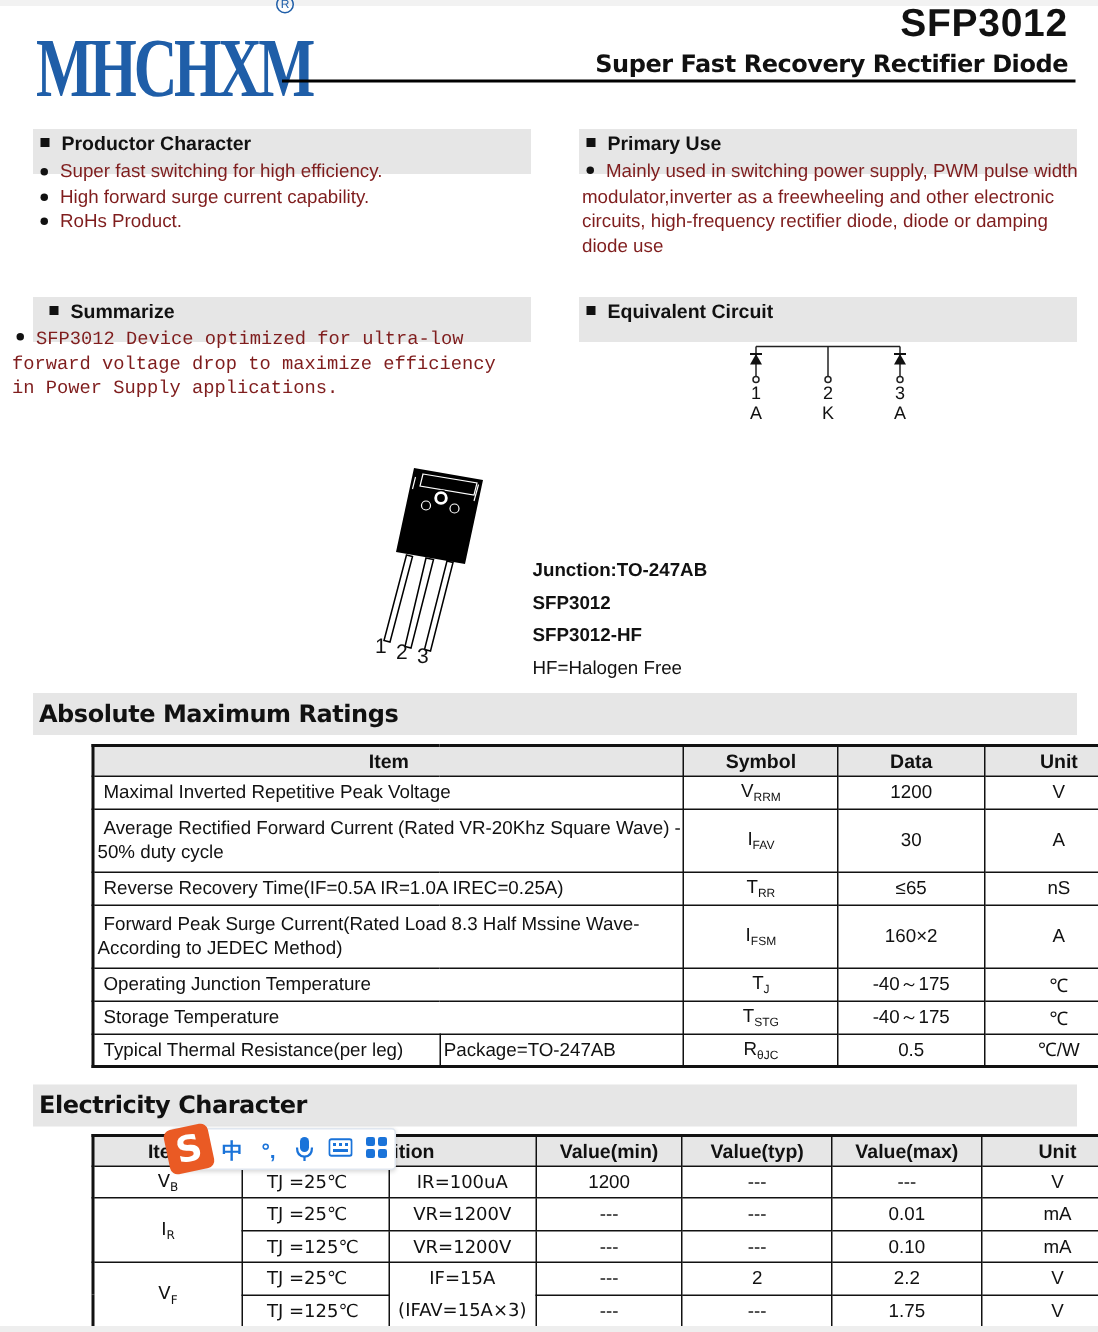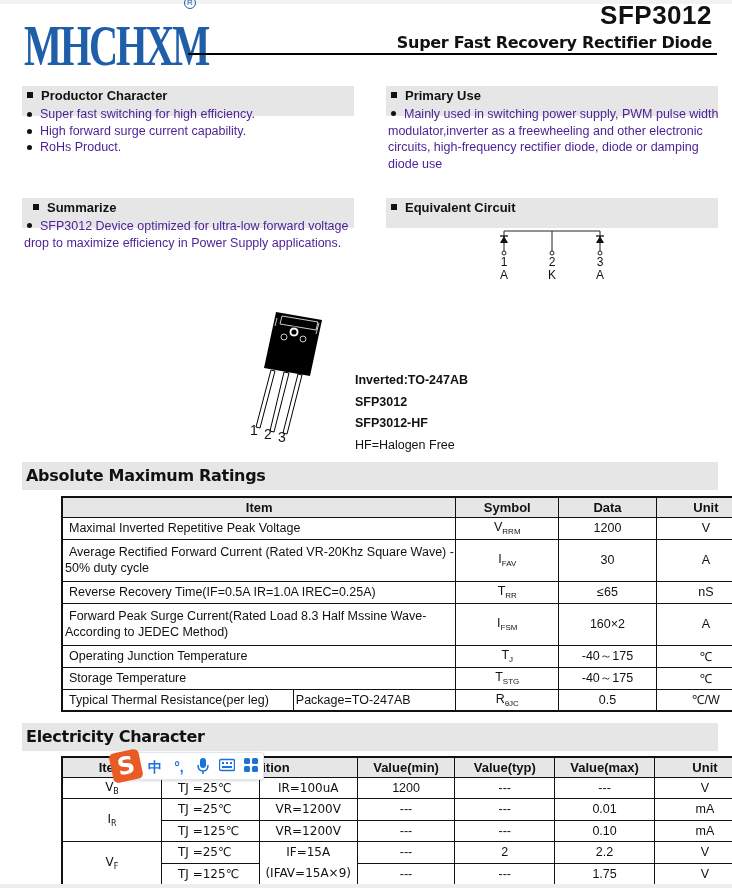--- a/index.html
+++ b/index.html
@@ -16,21 +16,21 @@
   .reg-mark { position: absolute; left: 184px; top: -3px; width: 12px; height: 12px; border: 1.2px solid #1f5ea8;
     border-radius: 50%; font-size: 8px; color: #1f5ea8; text-align: center; line-height: 10px; }
   .header-rule { position: absolute; left: 188px; top: 53px; width: 529px; height: 2px; background: #000; }
   .part-no { position: absolute; right: 20px; top: 0px; font-size: 26px; font-weight: bold; letter-spacing: 0.5px; }
   .subtitle { position: absolute; right: 20px; top: 33px; font-size: 16px; font-weight: bold; font-family: "DejaVu Sans", sans-serif; letter-spacing: -0.3px; }
 
   
   .sec-head { position: absolute; height: 30px; background: #e6e6e6; font-size: 13px; font-weight: bold;
     line-height: 20px; padding-left: 5px; }
   .sec-head .sq { display: inline-block; width: 6px; height: 6px; background: #111; margin-right: 8px; vertical-align: 2px; }
-  .body-text { position: absolute; font-size: 12.5px; line-height: 16.5px; color: #4c1d95; }
+  .body-text { position: absolute; font-size: 12.5px; line-height: 16.5px; color: #7f1d1d; }
   .body-text .li { position: relative; padding-left: 16px; }
   .body-text .li::before { content: ""; position: absolute; left: 3px; top: 6px; width: 5px; height: 5px; border-radius: 50%; background: #111; }
   .dot { display: inline-block; width: 5px; height: 5px; border-radius: 50%; background: #111; margin: 0 8px 2px 3px; vertical-align: middle; }
 
   
   .circuit { position: absolute; left: 490px; top: 226px; width: 124px; height: 58px; }
   .circuit .lbl { position: absolute; font-size: 12px; text-align: center; width: 14px; line-height: 13px; }
 
   
   .pkg { position: absolute; left: 244px; top: 310px; width: 90px; height: 140px; }
@@ -89,21 +89,21 @@
 <div class="sec-head" style="left:386px; top:86px; width:332px;">
   <span class="sq"></span><span>Primary Use</span>
 </div>
 <div class="body-text" style="left:388px; top:106px; width:332px;">
   <span class="dot"></span><span>Mainly used in switching power supply, PWM pulse width modulator,inverter as a freewheeling and other electronic circuits, high-frequency rectifier diode, diode or damping diode use</span>
 </div>
 
 <div class="sec-head" style="left:22px; top:198px; width:332px;padding-left:11px;">
   <span class="sq"></span><span>Summarize</span>
 </div>
-<div class="body-text" style="left:24px; top:218px; width:326px;">
+<div class="body-text" style="left:8px; top:218px; width:326px;font-family:Liberation Mono, monospace;">
   <span class="dot"></span><span>SFP3012 Device optimized for ultra-low forward voltage drop to maximize efficiency in Power Supply applications.</span>
 </div>
 
 <div class="sec-head" style="left:386px; top:198px; width:332px;">
   <span class="sq"></span><span>Equivalent Circuit</span>
 </div>
 <div class="circuit">
   <svg width="124" height="34" style="position:absolute;left:0;top:0;">
     <line x1="14" y1="5" x2="110" y2="5" stroke="#222" stroke-width="1"></line>
     <line x1="14" y1="5" x2="14" y2="25" stroke="#222" stroke-width="1"></line>
@@ -143,21 +143,21 @@
       <polygon points="27,60 31,61 16,118 12,117"></polygon>
       <polygon points="40,62 45,63 30,122 26,121"></polygon>
       <polygon points="54,64 58,65 43,124 39,123"></polygon>
     </g>
   </svg>
   <div style="position:absolute; left:6px; top:112px; font-size:14px;">1</div>
   <div style="position:absolute; left:20px; top:116px; font-size:14px;">2</div>
   <div style="position:absolute; left:34px; top:119px; font-size:14px;">3</div>
 </div>
 <div class="pkg-info">
-  <div class="b">Inverted:TO-247AB</div>
+  <div class="b">Junction:TO-247AB</div>
   <div class="b">SFP3012</div>
   <div class="b">SFP3012-HF</div>
   <div>HF=Halogen Free</div>
 </div>
 
 <div class="big-head" style="top:462px;">Absolute Maximum Ratings</div>
 <table class="amr">
   <colgroup>
       <col style="width:232px">
       <col style="width:163px">
@@ -262,21 +262,21 @@
     <td class="num">---</td>
     <td class="num">---</td>
     <td class="num">0.10</td>
     <td class="num">mA</td>
   </tr>
   <tr>
     <td rowspan="2"><span>V</span><sub>F</sub></td>
     <td class="cond">TJ =25℃</td>
     <td rowspan="2" style="line-height:21px;">
       <div>IF=15A</div>
-      <div>(IFAV=15A×9)</div>
+      <div>(IFAV=15A×3)</div>
     </td>
     <td class="num">---</td>
     <td class="num">2</td>
     <td class="num">2.2</td>
     <td class="num">V</td>
   </tr>
   <tr>
     <td class="cond">TJ =125℃</td>
     <td class="num">---</td>
     <td class="num">---</td>

